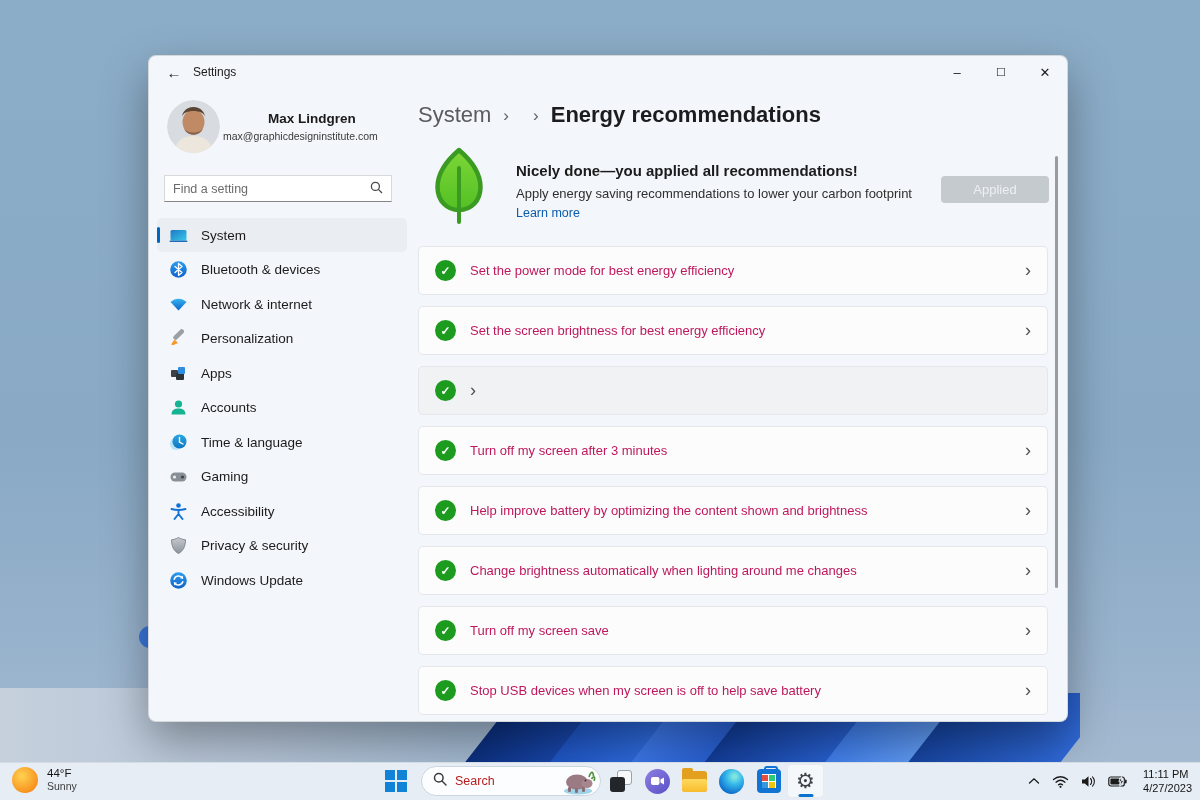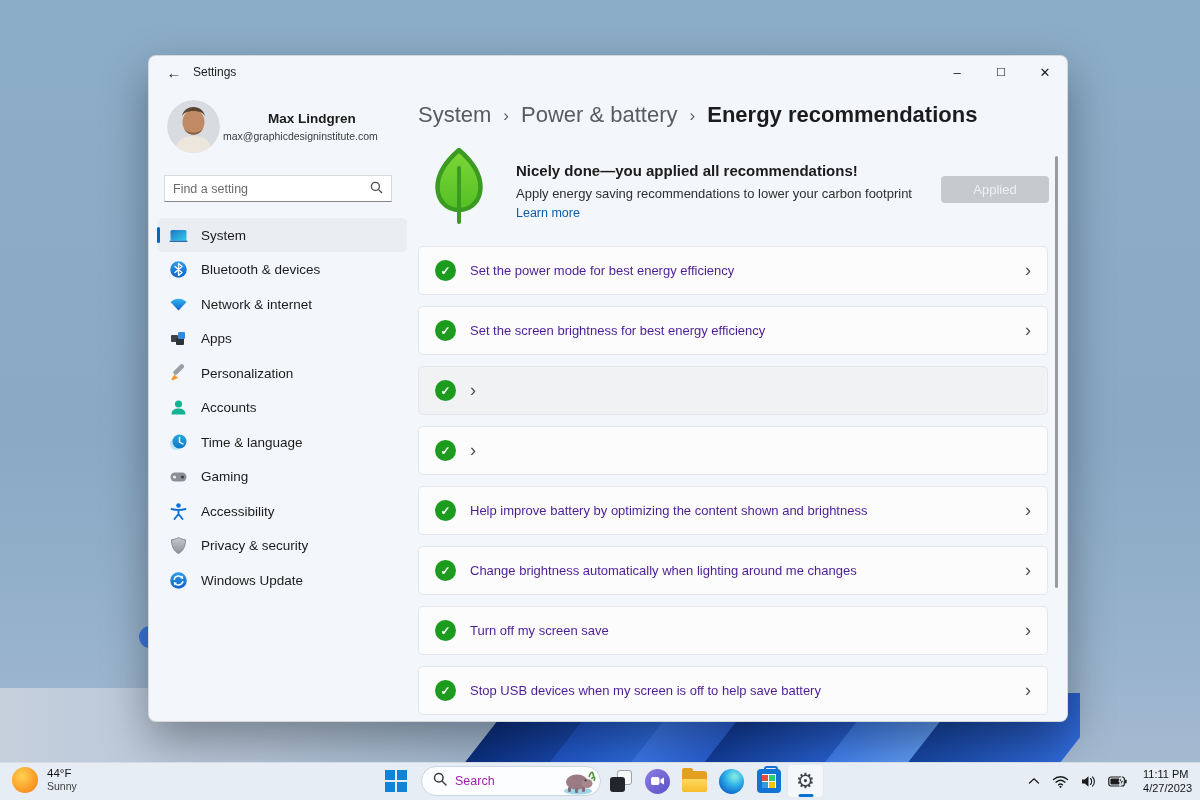--- a/index.html
+++ b/index.html
@@ -64,38 +64,38 @@
   .banner-sub { position:absolute; left:367px; top:130px; font-size:13px; color:#2f2f2f; }
   .banner-link { position:absolute; left:367px; top:150px; font-size:12.5px; color:#0b5cab; text-decoration:none; }
   .applied-btn { position:absolute; left:792px; top:120px; width:108px; height:27px; border:none; border-radius:4px;
     background:#c5cacf; color:#eef0f2; font-size:13px; font-family:"Liberation Sans", sans-serif; }
   .cards { position:absolute; left:269px; top:190px; width:630px; }
   .card { position:relative; height:49px; background:#fcfcfd; border:1px solid #e4e6e9; border-radius:5px;
     margin-bottom:11px; display:flex; align-items:center; padding:0 16px; }
   .card.hovered { background:#f0f2f4; }
   .check-circle { width:21px; height:21px; border-radius:50%; background:#1d9b1f; color:#ffffff;
     display:flex; align-items:center; justify-content:center; font-size:12px; font-weight:bold; margin-right:14px; }
-  .card-label { flex:1; font-size:13px; color:#4c1d95; }
+  .card-label { flex:1; font-size:13px; color:#be185d; }
   .card-chevron { font-size:18px; color:#4f4f4f; }
   .scroll-thumb { position:absolute; right:9px; top:100px; width:3px; height:432px; border-radius:2px; background:#999b9e; }
 
   
   .taskbar { position:absolute; left:0; top:762px; width:1200px; height:49px; z-index:10;
     background:#e6edf5; border-top:1px solid rgba(0,0,0,.07); }
   .weather { position:absolute; left:12px; top:3px; display:flex; align-items:center; }
   .sun { width:26px; height:26px; border-radius:50%; background:radial-gradient(circle at 38% 35%,#ffd24f,#f78f1e 75%); margin-right:9px; }
   .weather-temp { font-size:11.5px; color:#141414; line-height:14px; }
   .weather-cond { font-size:10.5px; color:#3c3c3c; line-height:13px; }
   .start-logo { position:absolute; left:385px; top:770px; width:23px; height:23px; display:grid;
     grid-template-columns:10px 10px; grid-template-rows:10px 10px; gap:2px; z-index:11;}
   .start-logo span { background:#1183d6; }
   .tb-search { position:absolute; left:421px; top:766px; width:180px; height:30px; z-index:11;
     background:rgba(255,255,255,.85); border:1px solid #ccd6e0; border-radius:16px;
     display:flex; align-items:center; padding:0 4px 0 11px; }
-  .tb-search-text { flex:1; font-size:12.5px; color:#a21caf; margin-left:8px; }
+  .tb-search-text { flex:1; font-size:12.5px; color:#b91c1c; margin-left:8px; }
   .hippo { width:34px; height:28px; }
   .tb-icons { position:absolute; left:602px; top:764px; display:flex; z-index:11; }
   .tb-slot { width:37px; height:34px; display:flex; align-items:center; justify-content:center; position:relative; border-radius:5px; }
   .tb-slot.active { background:rgba(255,255,255,.6); box-shadow:inset 0 0 0 1px rgba(0,0,0,.05); }
   .tb-slot.active::after { content:""; position:absolute; bottom:1px; left:50%; transform:translateX(-50%);
     width:15px; height:3px; border-radius:2px; background:#0b72d0; }
   .taskview { position:relative; width:22px; height:22px; }
   .taskview .backsq { position:absolute; right:0; top:0; width:15px; height:15px; background:#f6f8fa; border:1px solid #9aa2ab; border-radius:3px; }
   .taskview .frontsq { position:absolute; left:0; bottom:0; width:15px; height:15px; background:#22262b; border-radius:3px; }
   .chat-ic { width:25px; height:25px; border-radius:50%; background:linear-gradient(135deg,#8d7fe4,#5a50c5);
@@ -203,35 +203,35 @@
                 <stop offset="1" stop-color="#0f63c8"></stop>
               </linearGradient>
             </defs>
           </svg>
       </span>
       <span class="nav-label">Network &amp; internet</span>
     </div>
     <div class="nav-item">
       <span class="nav-icon">
         <svg width="19" height="19" viewBox="0 0 19 19">
+            <rect x="7" y="-1" width="4.5" height="13" rx="2" transform="rotate(45 9.5 6)" fill="#9aa0a6"></rect>
+            <path d="M5.5 10.5 L9 14 L4.5 16 C2.5 16.5 2 15.5 3 14 Z" fill="#f59a2a"></path>
+          </svg>
+      </span>
+      <span class="nav-label">Personalization</span>
+    </div>
+    <div class="nav-item">
+      <span class="nav-icon">
+        <svg width="19" height="19" viewBox="0 0 19 19">
             <rect x="2" y="6" width="7" height="7" rx="1" fill="#3c4248"></rect>
             <rect x="7" y="9" width="8" height="7" rx="1" fill="#2b3238"></rect>
             <rect x="9" y="3" width="7" height="7" rx="1" fill="#2f8de0"></rect>
           </svg>
       </span>
       <span class="nav-label">Apps</span>
-    </div>
-    <div class="nav-item">
-      <span class="nav-icon">
-        <svg width="19" height="19" viewBox="0 0 19 19">
-            <rect x="7" y="-1" width="4.5" height="13" rx="2" transform="rotate(45 9.5 6)" fill="#9aa0a6"></rect>
-            <path d="M5.5 10.5 L9 14 L4.5 16 C2.5 16.5 2 15.5 3 14 Z" fill="#f59a2a"></path>
-          </svg>
-      </span>
-      <span class="nav-label">Personalization</span>
     </div>
     <div class="nav-item">
       <span class="nav-icon">
         <svg width="19" height="19" viewBox="0 0 19 19">
             <circle cx="9.5" cy="6" r="3.6" fill="#14b493"></circle>
             <path d="M2.5 16.5 C2.5 11.5 6 10.5 9.5 10.5 C13 10.5 16.5 11.5 16.5 16.5 Z" fill="#14b493"></path>
           </svg>
       </span>
       <span class="nav-label">Accounts</span>
     </div>
@@ -299,21 +299,20 @@
             </defs>
           </svg>
       </span>
       <span class="nav-label">Windows Update</span>
     </div>
   </div>
 
   <div class="breadcrumb">
     <span>System</span>
     <span class="crumb-sep">›</span>
-    <span>Power &amp; battery</span>
     <span class="crumb-sep">›</span>
     <span class="crumb-current">Energy recommendations</span>
   </div>
 
   <div class="banner-leaf">
     <svg width="60" height="82" viewBox="0 0 60 82">
       <path d="M30 4 C16 16 8.5 28 8.5 41 C8.5 55 18 64 30 64 C42 64 51.5 55 51.5 41 C51.5 28 44 16 30 4 Z" fill="url(#gleaf)" stroke="#3a9a21" stroke-width="4.5" stroke-linejoin="round"></path>
       <path d="M30 22 L30 63 L30 76" fill="none" stroke="#3a9a21" stroke-width="4" stroke-linecap="round"></path>
       <defs>
           <linearGradient id="gleaf" x1="0" y1="0" x2="0" y2="1">
@@ -338,20 +337,21 @@
       <span class="check-circle">✓</span>
       <span class="card-label">Set the screen brightness for best energy efficiency</span>
       <span class="card-chevron">›</span>
     </div>
     <div class="card hovered">
       <span class="check-circle">✓</span>
       <span class="card-chevron">›</span>
     </div>
     <div class="card">
       <span class="check-circle">✓</span>
+      <span class="card-label">Turn off my screen after 3 minutes</span>
       <span class="card-chevron">›</span>
     </div>
     <div class="card">
       <span class="check-circle">✓</span>
       <span class="card-label">Help improve battery by optimizing the content shown and brightness</span>
       <span class="card-chevron">›</span>
     </div>
     <div class="card">
       <span class="check-circle">✓</span>
       <span class="card-label">Change brightness automatically when lighting around me changes</span>

